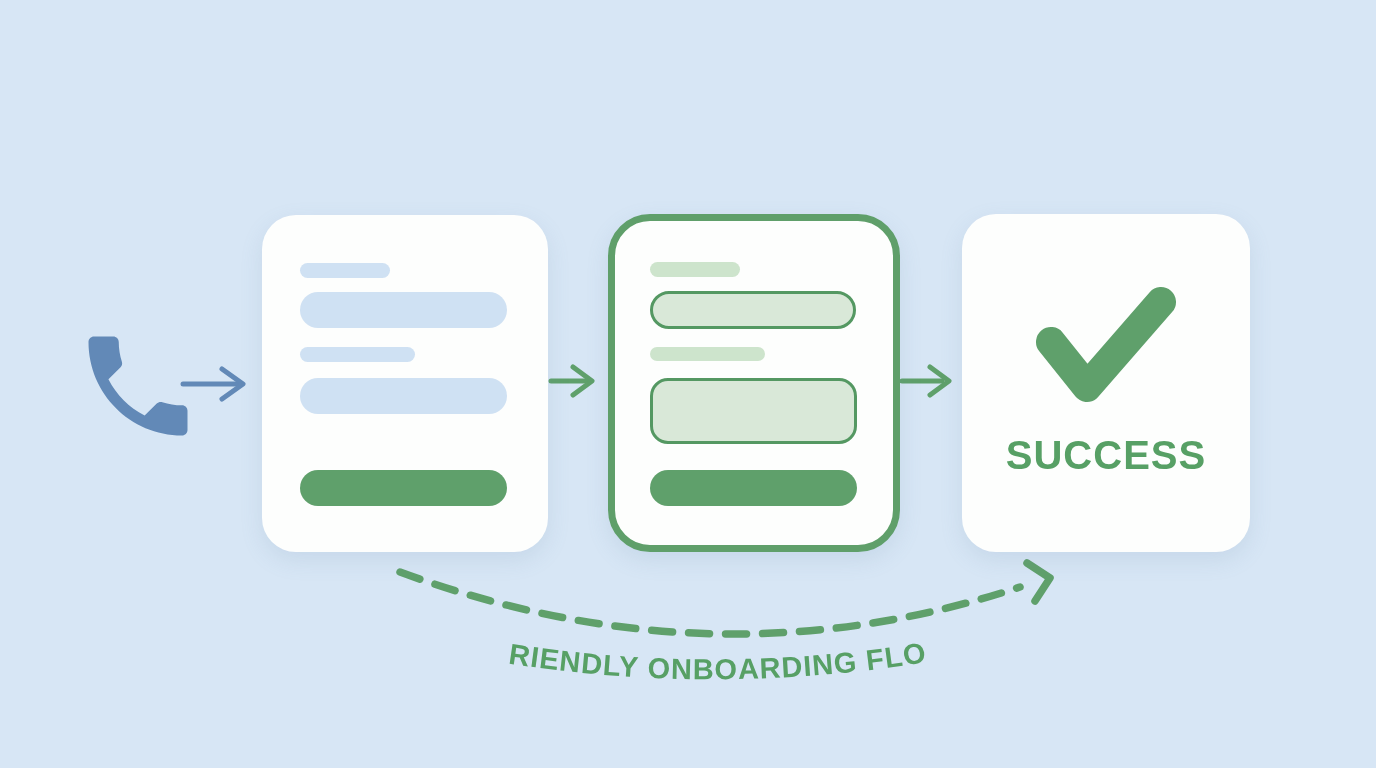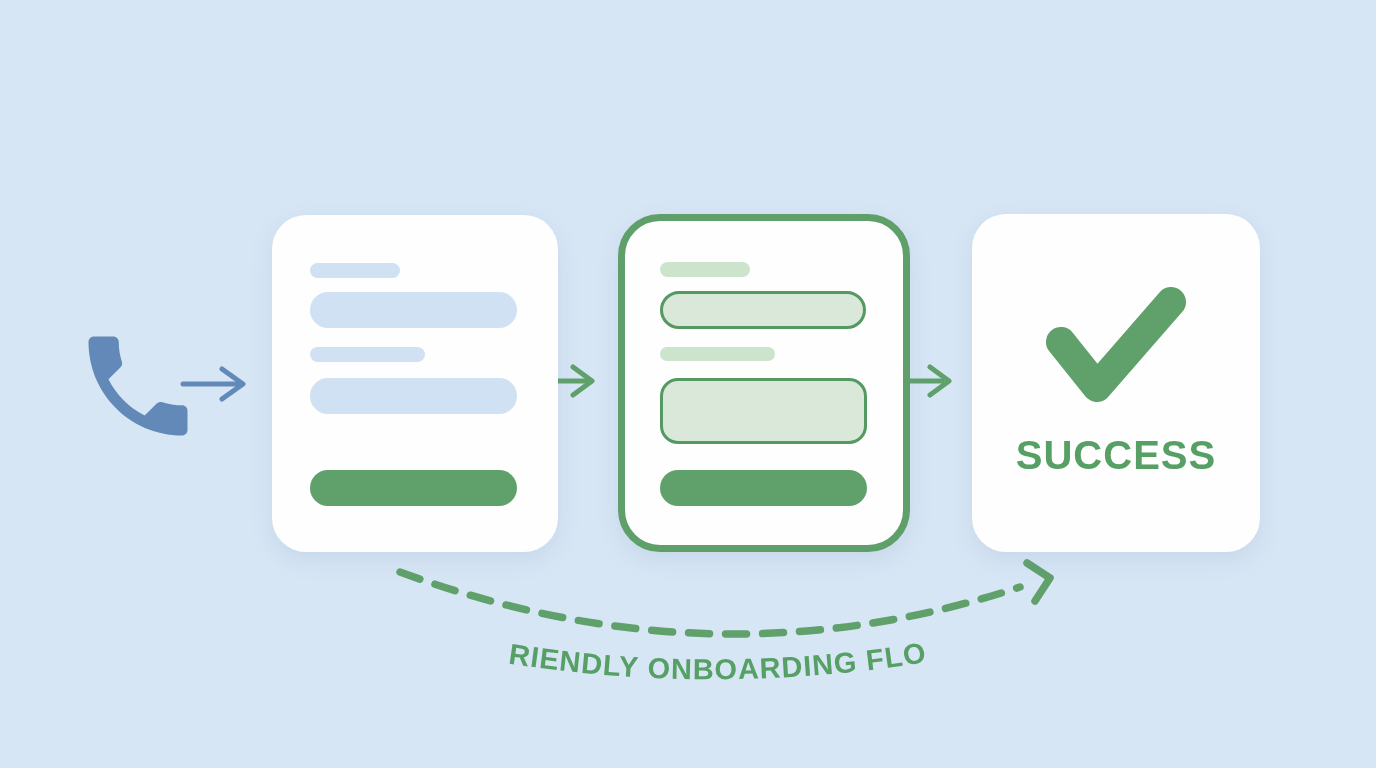--- a/index.html
+++ b/index.html
@@ -14,21 +14,21 @@
     --green-label-pill:#cde4cc;
     --green-text:#57a065;
   }
   *{margin:0;padding:0;box-sizing:border-box;}
   html,body{width:1376px;height:768px;overflow:hidden;}
   body{background:var(--background);font-family:"Liberation Sans",sans-serif;position:relative;}
   .scene{position:absolute;inset:0;}
   svg.overlay{position:absolute;left:0;top:0;width:1376px;height:768px;}
 
   .card{position:absolute;background:var(--card-white);border-radius:34px;
-        box-shadow:0 8px 22px rgba(110,140,175,0.16);margin-left:10px;}
+        box-shadow:0 8px 22px rgba(110,140,175,0.16);}
   .card1{left:262px;top:215px;width:286px;height:337px;}
   .card2{left:608px;top:214px;width:292px;height:338px;border:7px solid var(--green-border);border-radius:42px;}
   .card3{left:962px;top:214px;width:288px;height:338px;}
 
   .pill{position:absolute;border-radius:999px;}
   
   .card1 .label1{left:38px;top:48px;width:90px;height:15px;background:var(--blue-pill);}
   .card1 .input1{left:38px;top:77px;width:207px;height:36px;background:var(--blue-pill);}
   .card1 .label2{left:38px;top:132px;width:115px;height:15px;background:var(--blue-pill);}
   .card1 .input2{left:38px;top:163px;width:207px;height:36px;background:var(--blue-pill);}

